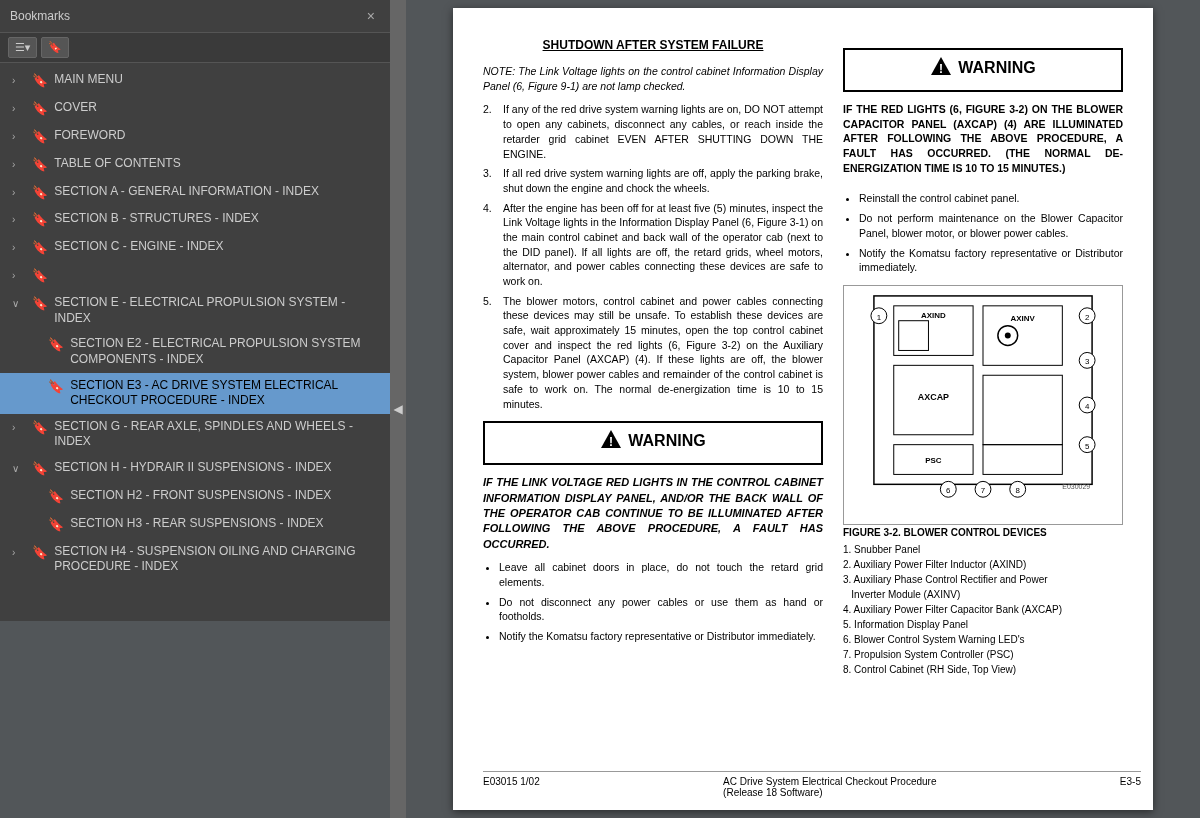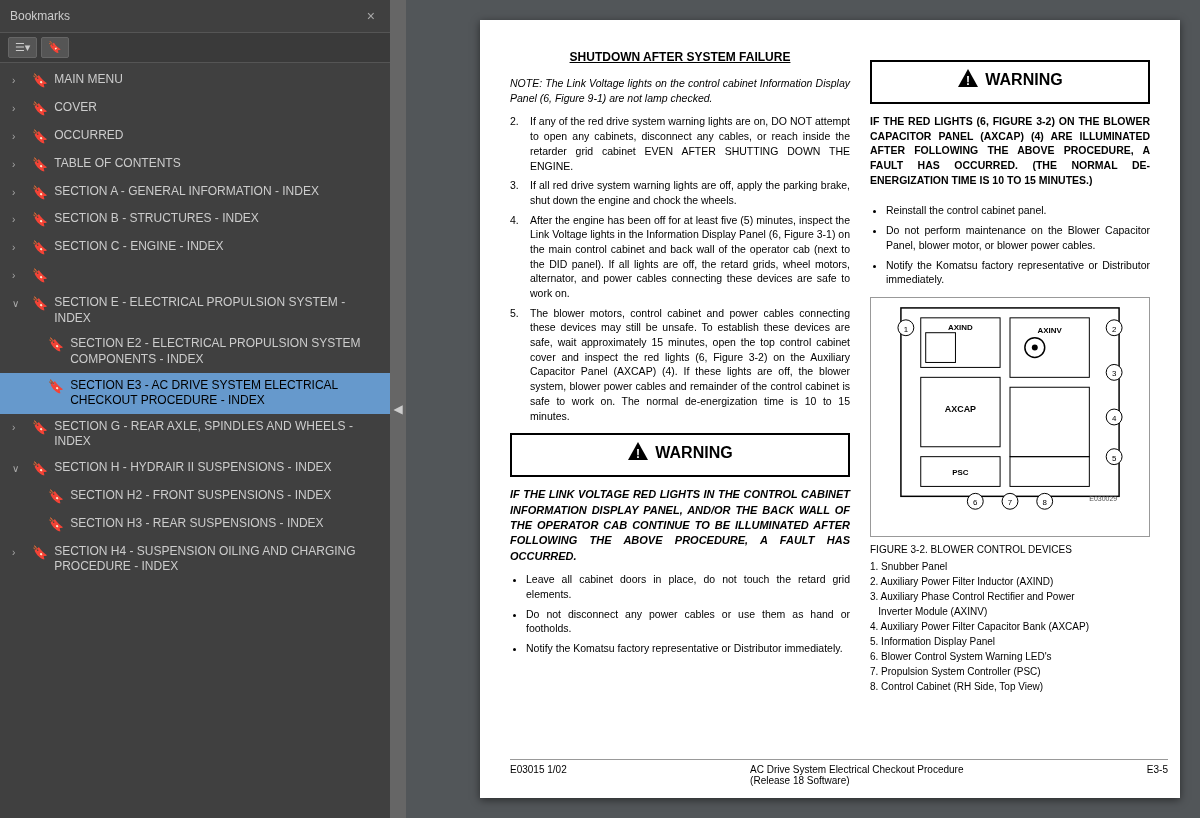--- a/index.html
+++ b/index.html
@@ -5,21 +5,21 @@
     * { box-sizing: border-box; margin: 0; padding: 0; }
     body { font-family: Arial, sans-serif; font-size: 12px; background: #525659; display: flex; height: 818px; overflow: hidden; }
 
     
     #bookmarks-panel {
       width: 390px;
       min-width: 390px;
       background: #404040;
       display: flex;
       flex-direction: column;
-      height: 818px;
+      height: 621px;
       overflow: hidden;
       color: #ccc;
     }
 
     #bookmarks-header {
       background: #404040;
       padding: 6px 10px;
       display: flex;
       justify-content: space-between;
       align-items: center;
@@ -132,22 +132,22 @@
       cursor: pointer;
       color: #ccc;
       font-size: 12px;
       align-self: stretch;
     }
 
     #page-container {
       flex: 1;
       overflow: auto;
       display: flex;
-      justify-content: flex-end;
-      padding: 20px;
+      justify-content: center;
+      padding: 8px;
     }
 
     #page-container::-webkit-scrollbar {
       width: 8px;
     }
     #page-container::-webkit-scrollbar-track {
       background: #525659;
     }
     #page-container::-webkit-scrollbar-thumb {
       background: #888;
@@ -249,22 +249,21 @@
       line-height: 1.4;
     }
 
     .figure-container {
       margin: 10px 0;
       text-align: center;
     }
 
     .figure-caption {
       font-size: 10px;
-      font-weight: normal;
-      margin-top: 5px;
+      font-weight: bold;
       text-align: left;
     }
 
     .figure-list {
       font-size: 10px;
       text-align: left;
       margin-top: 4px;
       line-height: 1.5;
     }
 
@@ -310,21 +309,21 @@
         <span class="bookmark-text">MAIN MENU</span>
       </div>
       <div class="bookmark-item">
         <span class="expand-arrow">›</span>
         <span class="bookmark-icon">🔖</span>
         <span class="bookmark-text">COVER</span>
       </div>
       <div class="bookmark-item">
         <span class="expand-arrow">›</span>
         <span class="bookmark-icon">🔖</span>
-        <span class="bookmark-text">OCCURRED</span>
+        <span class="bookmark-text">FOREWORD</span>
       </div>
       <div class="bookmark-item">
         <span class="expand-arrow">›</span>
         <span class="bookmark-icon">🔖</span>
         <span class="bookmark-text">TABLE OF CONTENTS</span>
       </div>
       <div class="bookmark-item">
         <span class="expand-arrow">›</span>
         <span class="bookmark-icon">🔖</span>
         <span class="bookmark-text">SECTION A - GENERAL INFORMATION - INDEX</span>

